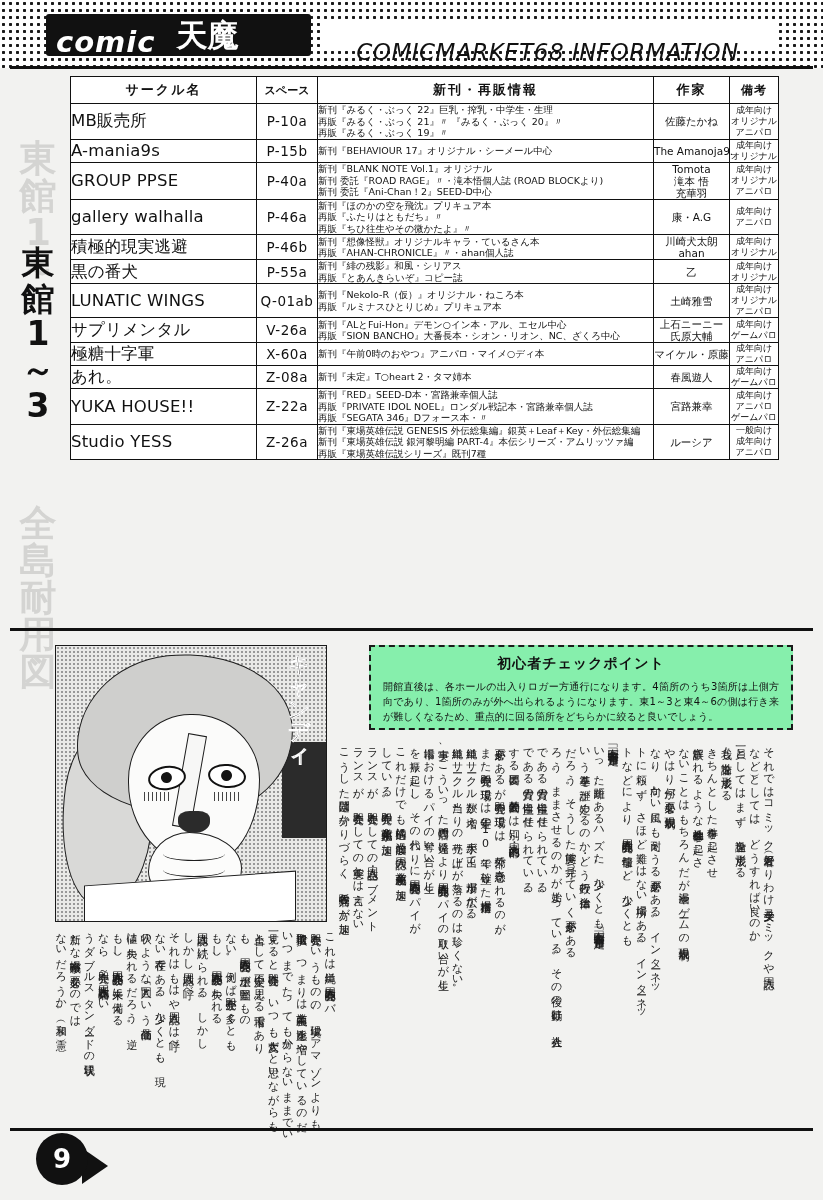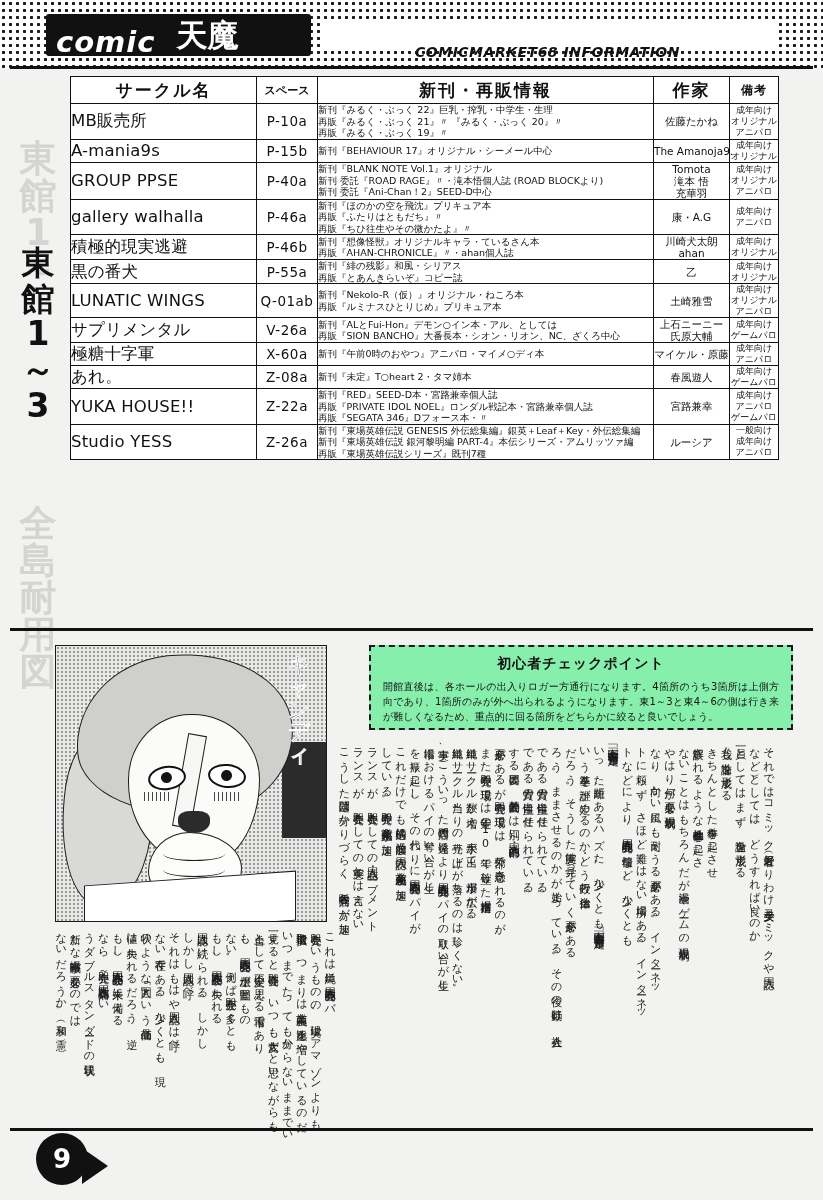--- a/index.html
+++ b/index.html
@@ -70,23 +70,23 @@
     position: absolute;
     left: 320px; top: 22px;
     width: 455px; height: 28px;
     background: #ffffff;
     display: flex;
     align-items: center;
     justify-content: center;
   }
   .header-title {
     font-family: "DejaVu Sans", sans-serif;
-    font-weight: bold;
+    font-weight: normal;
     font-style: italic;
-    font-size: 14px;
+    font-size: 23px;
     color: #111;
     letter-spacing: 0.5px;
     white-space: nowrap;
     margin-top: 32px;
   }
   .header-rule {
     position: absolute;
     left: 10px; top: 66px;
     width: 803px; height: 3px;
     background: #111;
@@ -133,21 +133,21 @@
     table-layout: fixed;
   }
   table.circles th, table.circles td {
     border: 1px solid #111;
     padding: 0;
     vertical-align: middle;
   }
   thead th {
     height: 26px;
     font-family: "DejaVu Sans", sans-serif;
-    font-size: 17px;
+    font-size: 13px;
     font-weight: bold;
     letter-spacing: 2px;
     text-align: center;
     background: #fff;
   }
   th.c-name  { width: 185px; }
   th.c-space { width: 60px; letter-spacing: 0; font-size: 11px;}
   th.c-info  { width: 335px; }
   th.c-author{ width: 75px; }
   th.c-note  { width: 48px; font-size: 12px; letter-spacing: 1px;}
@@ -554,21 +554,21 @@
             <td class="note">
               <div class="line">成年向け</div>
               <div class="line">オリジナル</div>
               <div class="line">アニパロ</div>
             </td>
           </tr>
           <tr>
             <td class="name">サプリメンタル</td>
             <td class="space">V-26a</td>
             <td class="info">
-              <div class="line">新刊『ALとFui-Hon』デモン○イン本・アル、としては</div>
+              <div class="line">新刊『ALとFui-Hon』デモン○イン本・アル、エセル中心</div>
               <div class="line">再販『SION BANCHO』大番長本・シオン・リオン、NC、ざくろ中心</div>
             </td>
             <td class="author">
               <div class="line">上石ニーニー</div>
               <div class="line">氏原大輔</div>
             </td>
             <td class="note">
               <div class="line">成年向け</div>
               <div class="line">ゲームパロ</div>
             </td>

